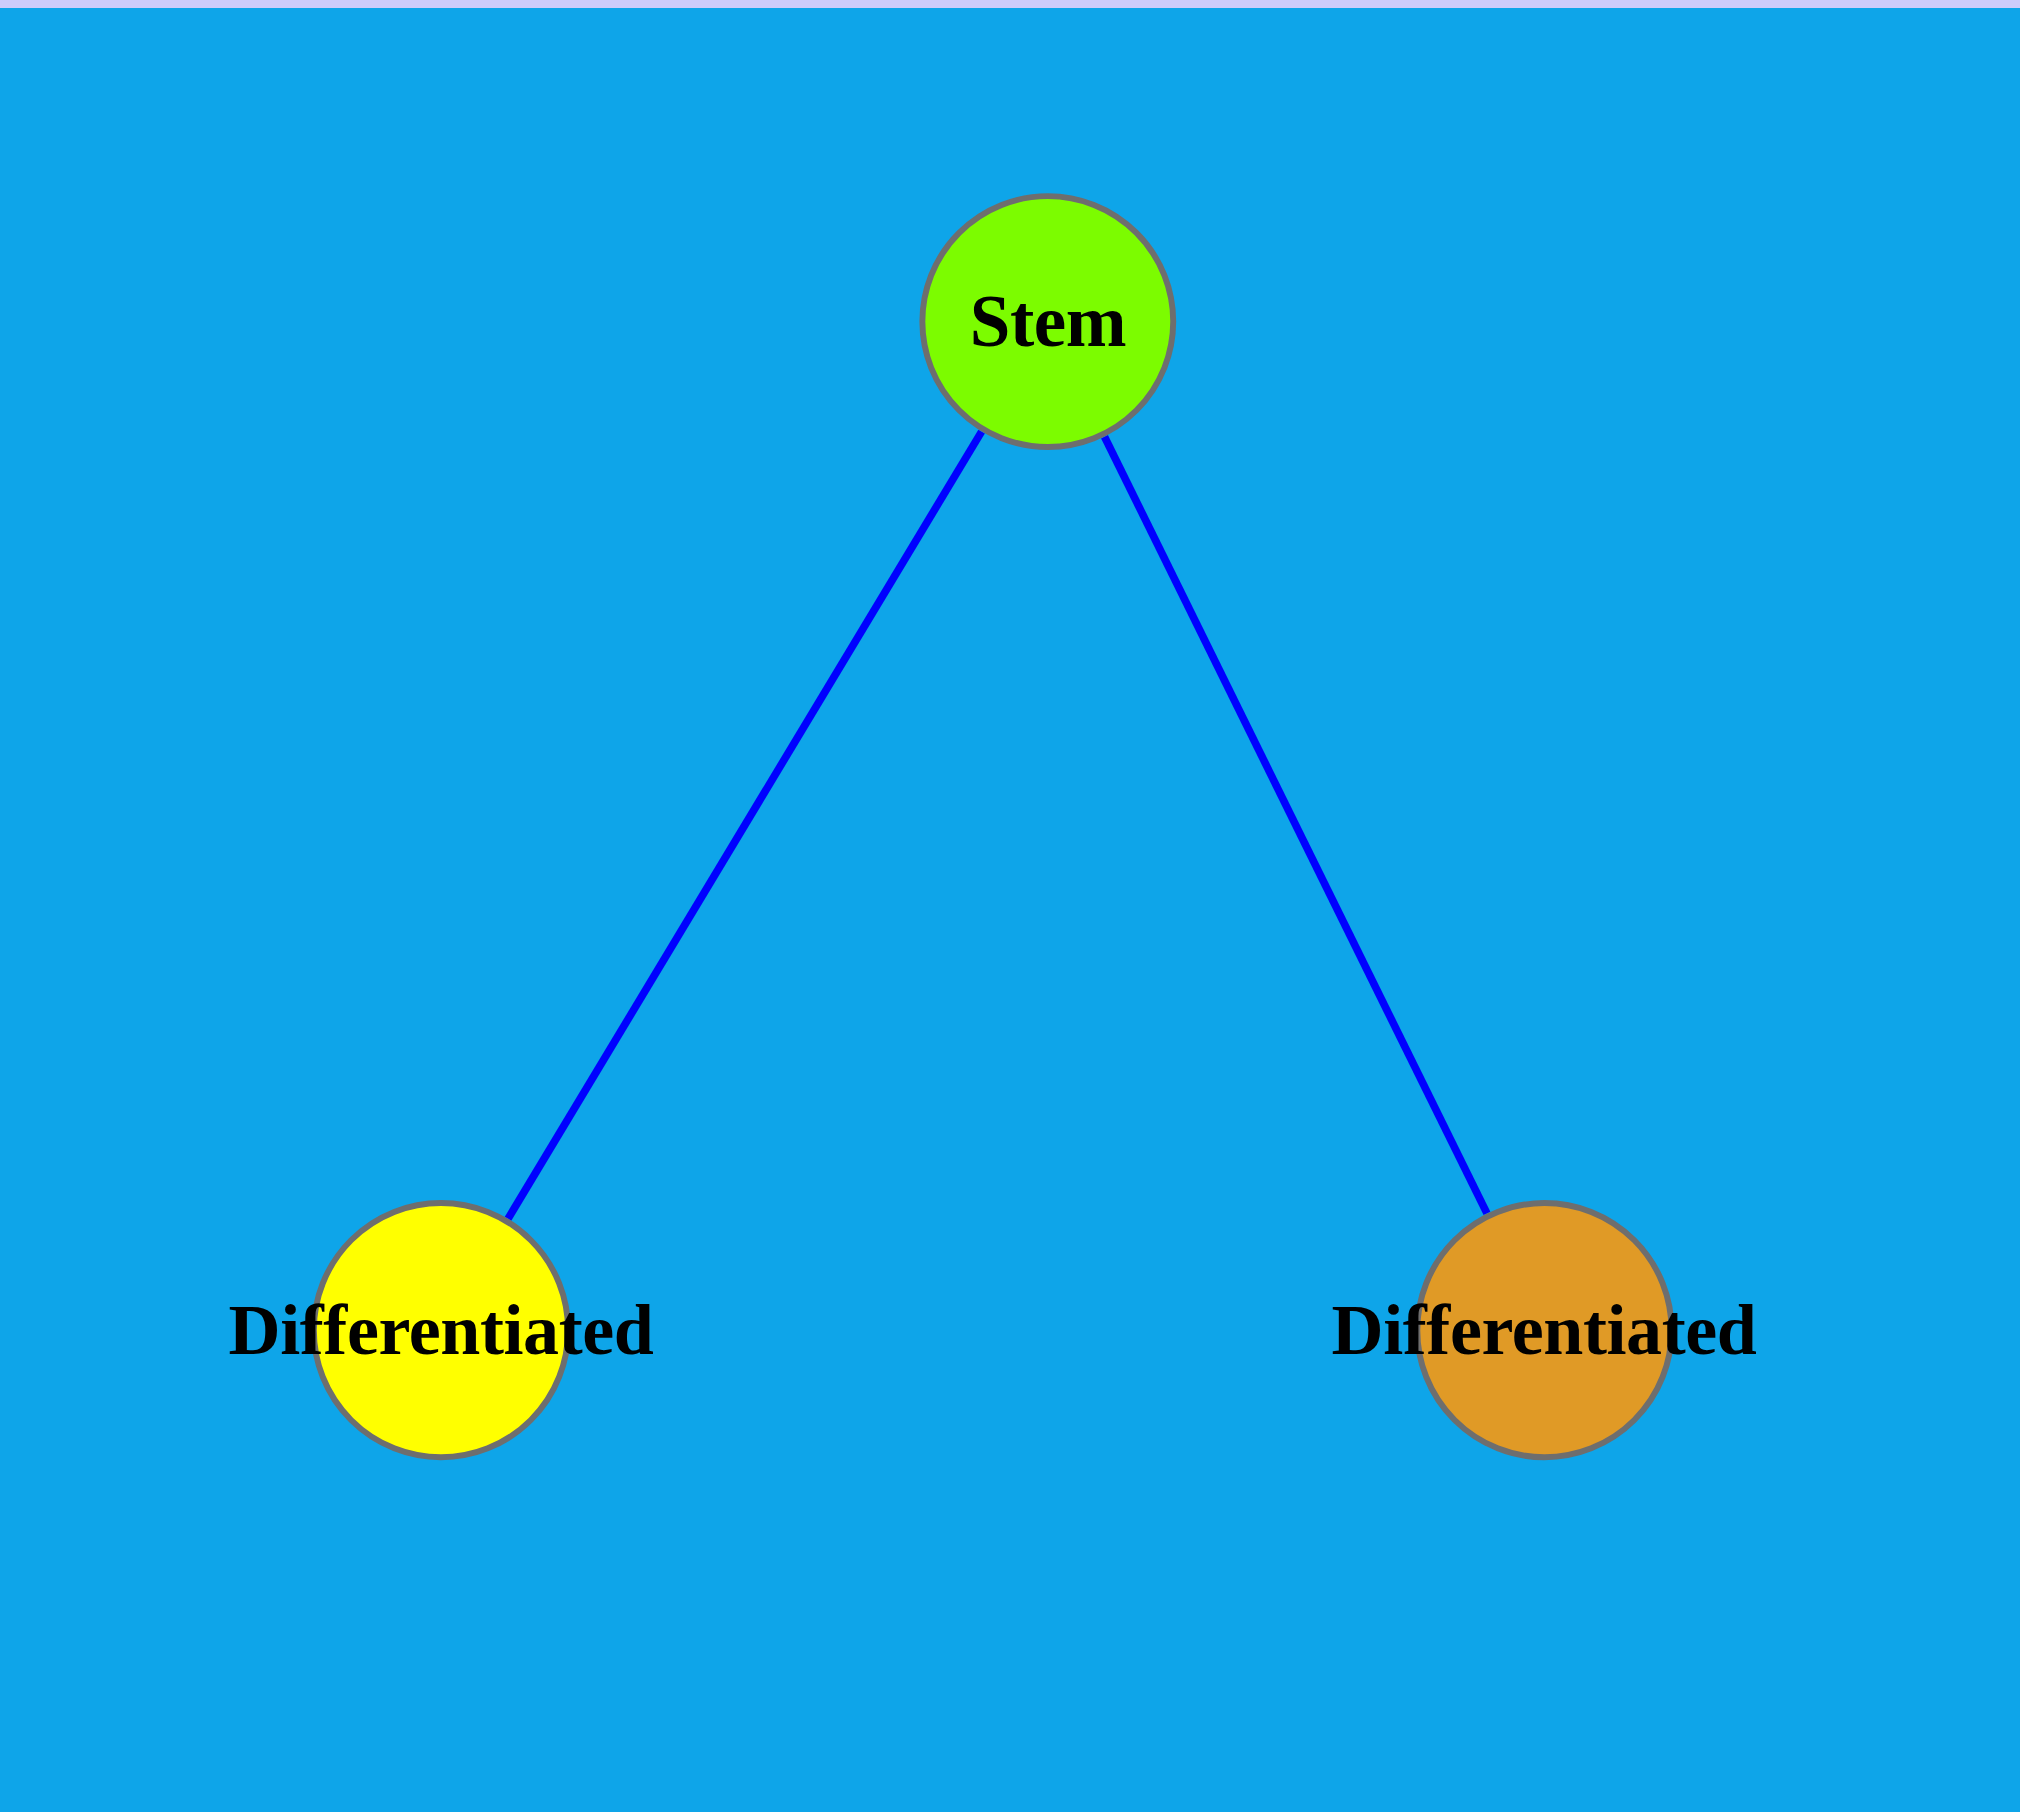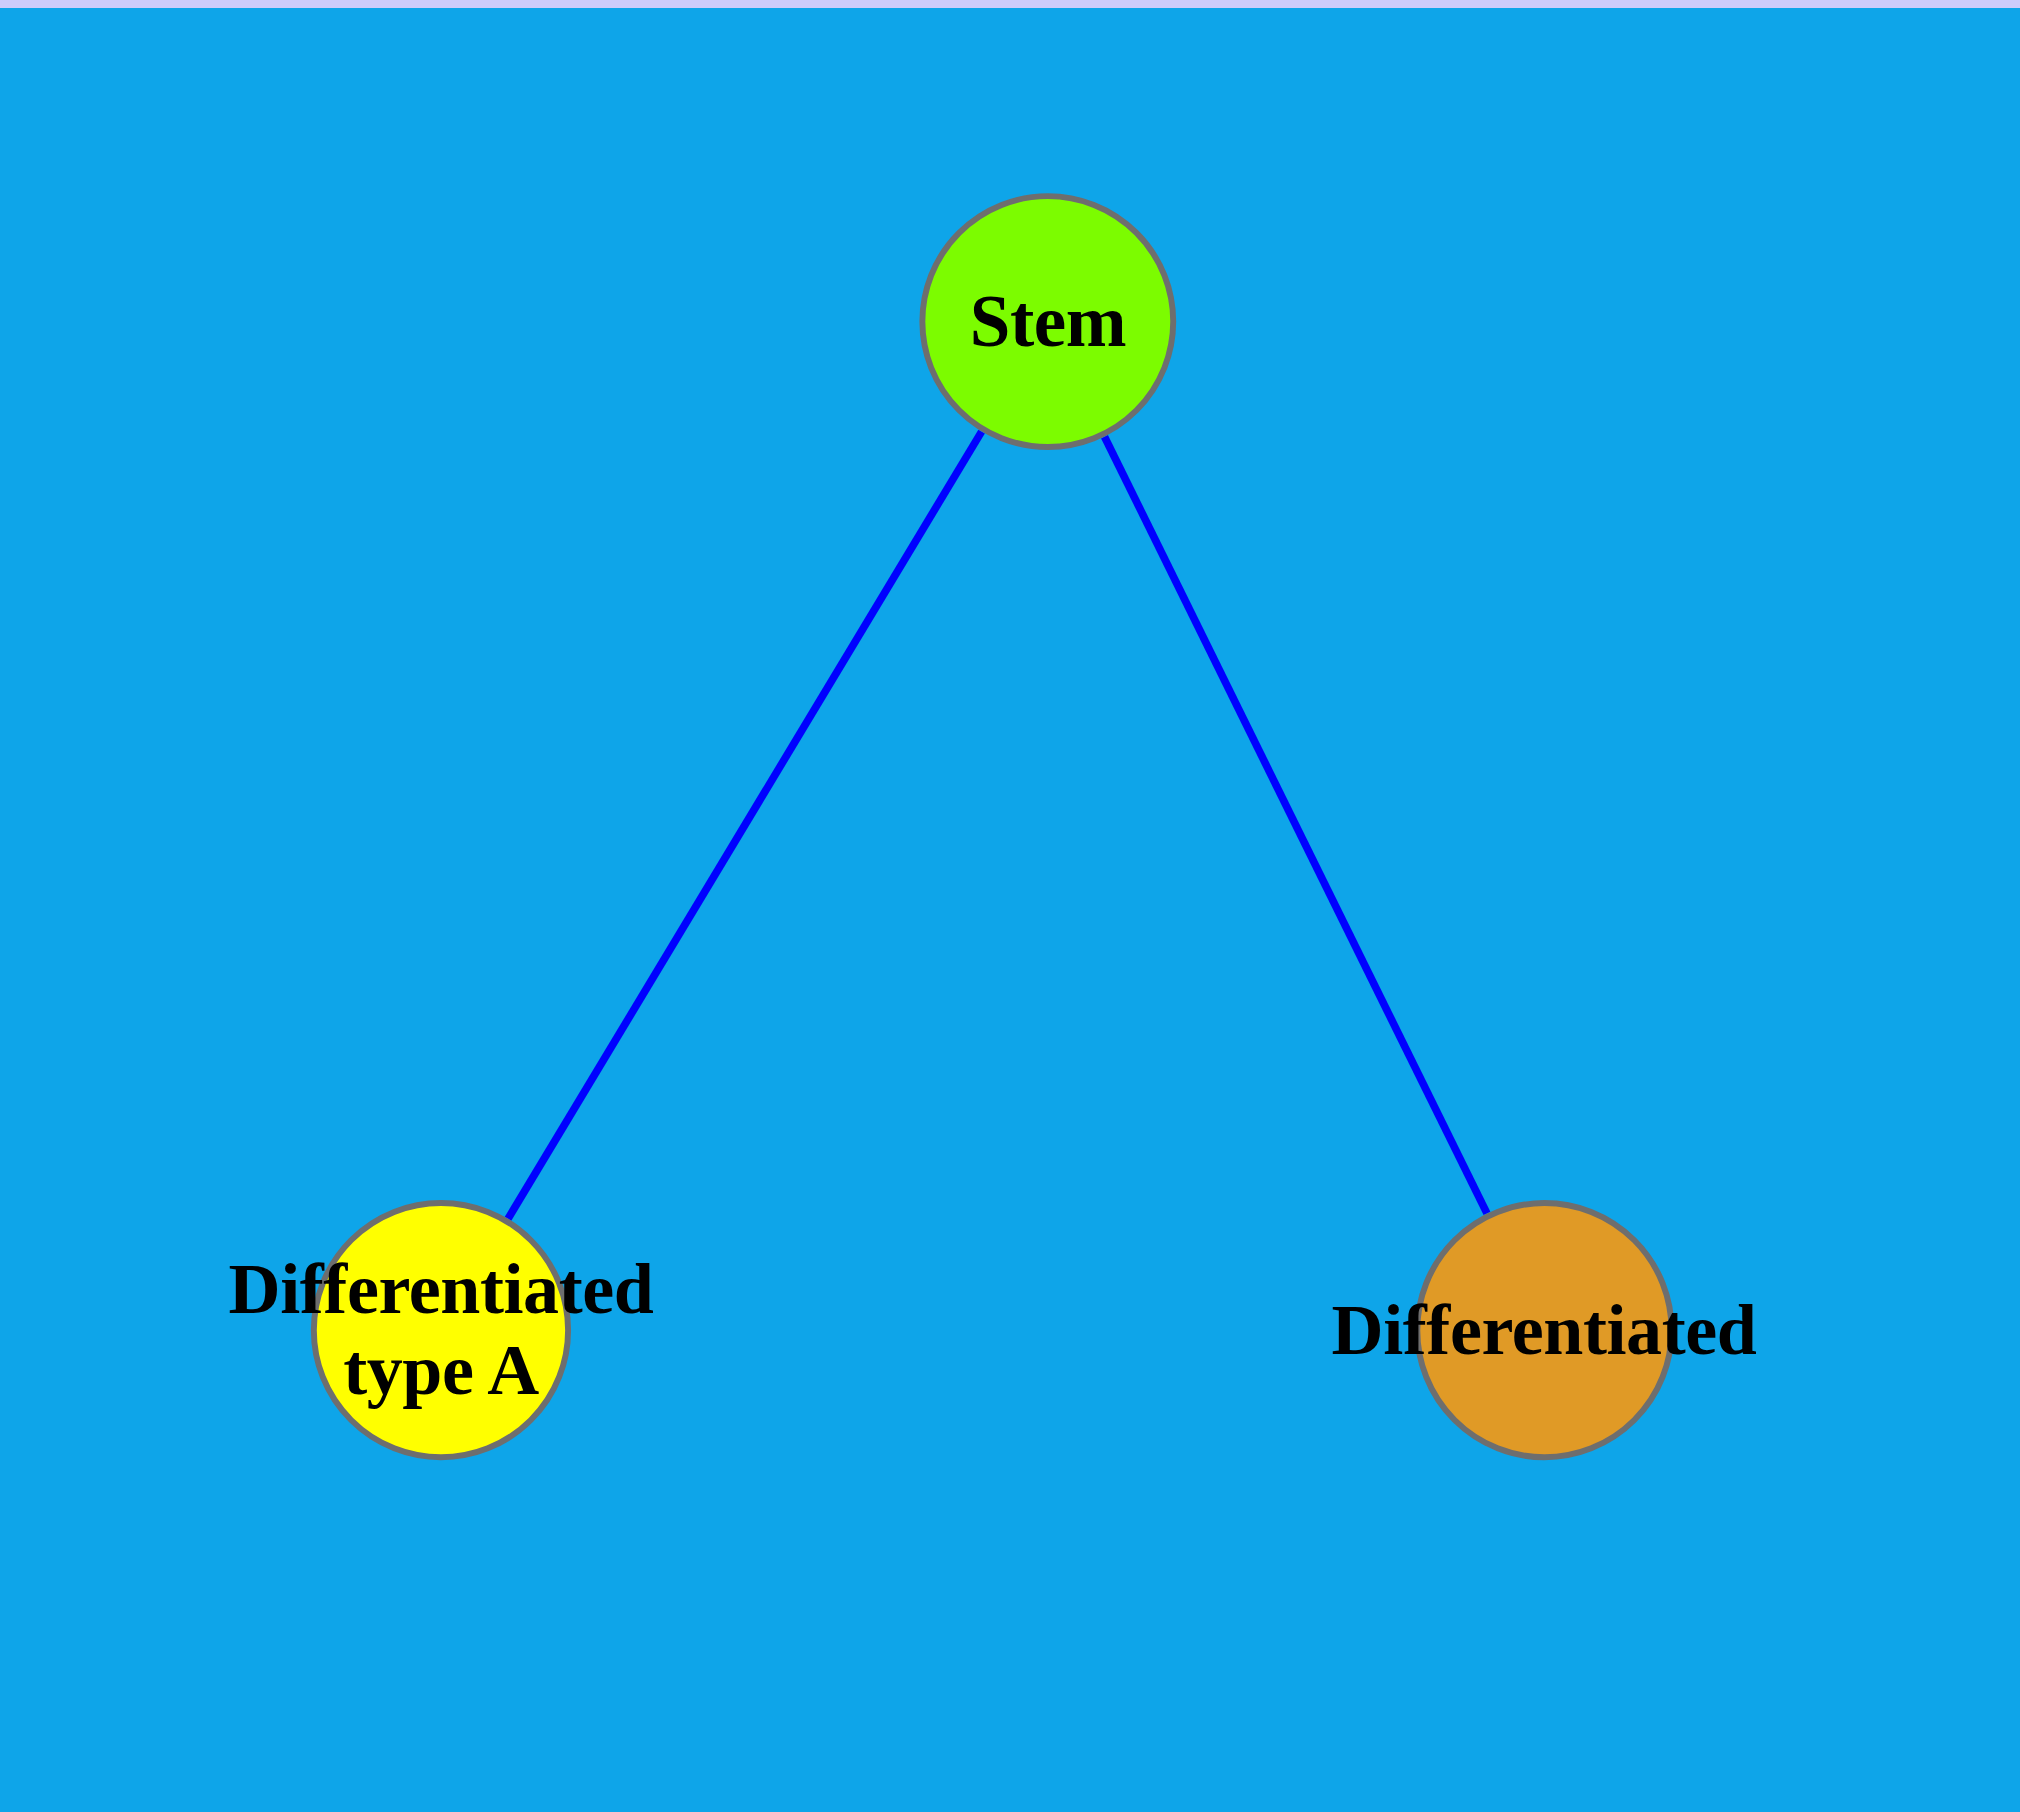--- a/index.html
+++ b/index.html
@@ -54,21 +54,21 @@
       </g>
     <g id="node-layer">
         <circle cx="1236" cy="370" r="148" fill="#7cfc00" stroke="#6e6e6e" stroke-width="7"></circle>
         <circle cx="520" cy="1560" r="150" fill="#ffff00" stroke="#6e6e6e" stroke-width="7"></circle>
         <circle cx="1822" cy="1560" r="150" fill="#e09a26" stroke="#6e6e6e" stroke-width="7"></circle>
       </g>
   </svg>
 
   <div id="label-layer">
       <div class="node-label label-stem" style="left: 1048px; top: 314px;"><div>Stem</div></div>
-      <div class="node-label label-leaf" style="left: 441px; top: 1322px;"><div>Differentiated</div><div>type A</div></div>
+      <div class="node-label label-leaf" style="left: 441px; top: 1322px;"><div>Differentiated</div></div>
       <div class="node-label label-leaf" style="left: 1544px; top: 1322px;"><div>Differentiated</div></div>
     </div>
   <div id="hit-layer">
       <div class="node-hit" title="Stem" style="left: 1048px; top: 314px; width: 251px; height: 251px;"></div>
       <div class="node-hit" title="Differentiated type A" style="left: 441px; top: 1322px; width: 254px; height: 254px;"></div>
       <div class="node-hit" title="Differentiated type B" style="left: 1544px; top: 1322px; width: 254px; height: 254px;"></div>
     </div>
 
 </div>
 

